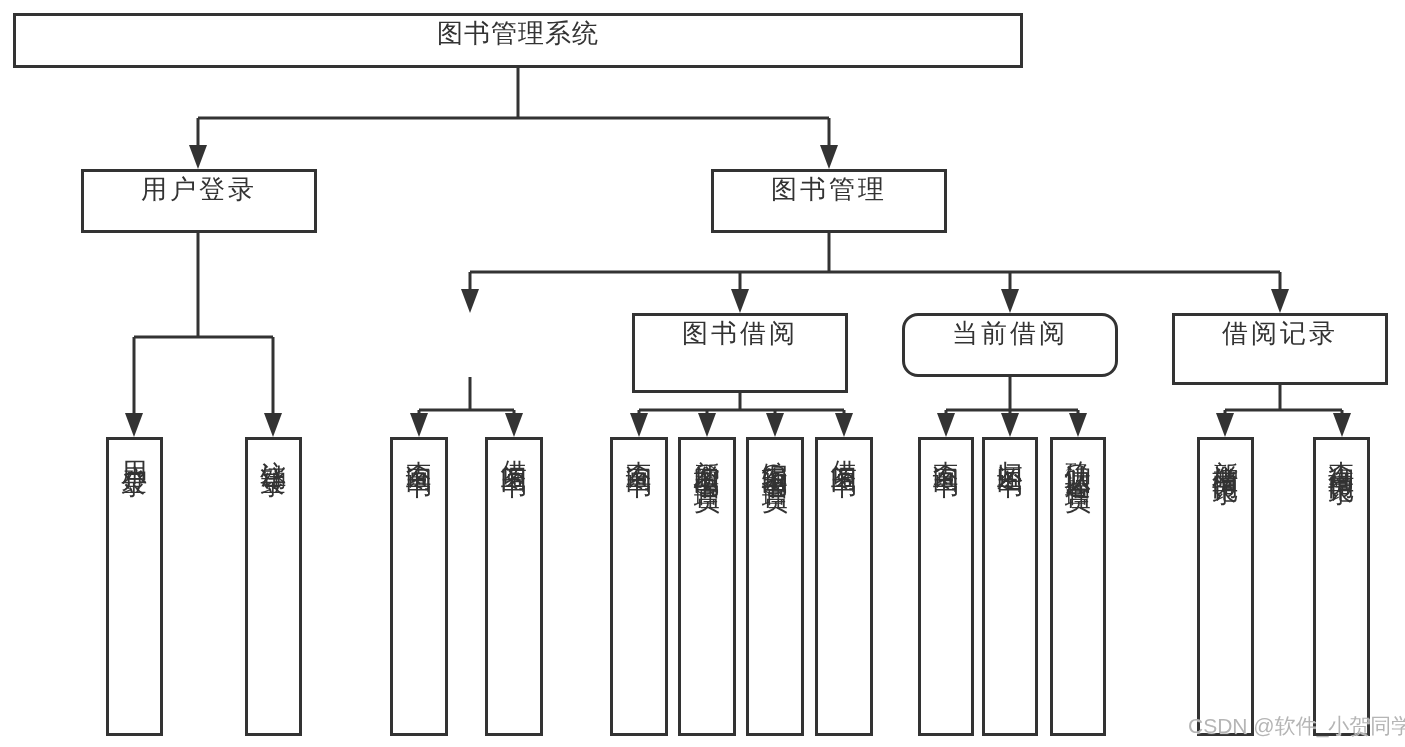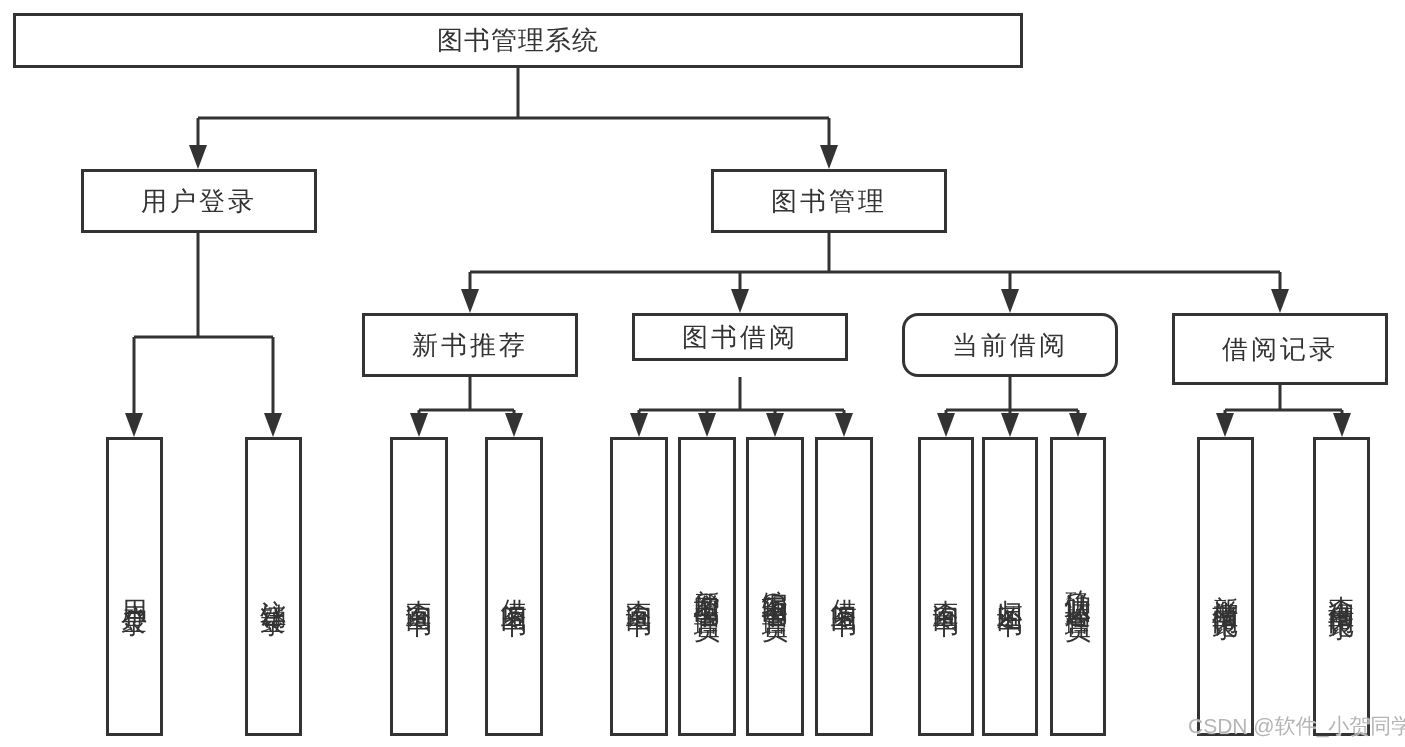--- a/index.html
+++ b/index.html
@@ -19,21 +19,21 @@
   }
   .connectors line { stroke: #333333; stroke-width: 3; }
   .connectors polygon { fill: #333333; }
   .node {
     position: absolute;
     box-sizing: border-box;
     border: 3px solid #333333;
     background: #ffffff;
     color: #333333;
     display: flex;
-    align-items: center;
+    align-items: flex-start;
     justify-content: center;
     z-index: 2;
   }
   .h-node { font-size: 26px; letter-spacing: 3px; white-space: nowrap; }
   .root-node { font-size: 26px; letter-spacing: 1px; }
   .v-node span {
     writing-mode: vertical-lr;
     text-orientation: mixed;
     font-size: 26px;
     letter-spacing: 4px;
@@ -136,24 +136,21 @@
     <span>图书管理系统</span>
   </div>
 
   <div class="node h-node" style="left:81px; top:169px; width:236px; height:64px;">
     <span>用户登录</span>
   </div>
   <div class="node h-node" style="left:711px; top:169px; width:236px; height:64px;">
     <span>图书管理</span>
   </div>
 
-  <div class="node h-node" style="left:362px; top:313px; width:216px; height:64px;">
-    <span>新书推荐</span>
-  </div>
-  <div class="node h-node" style="left:632px; top:313px; width:216px; height:48px;font-family:Liberation Serif, serif;">
+  <div class="node h-node" style="left:632px; top:313px; width:216px; height:80px;font-family:Liberation Serif, serif;">
     <span>图书借阅</span>
   </div>
   <div class="node h-node" style="left:902px; top:313px; width:216px; height:64px;border-radius:16px;">
     <span>当前借阅</span>
   </div>
   <div class="node h-node" style="left:1172px; top:313px; width:216px; height:72px;">
     <span>借阅记录</span>
   </div>
 
   <div class="node v-node" style="left:106px; top:437px; width:57px; height:299px;">

